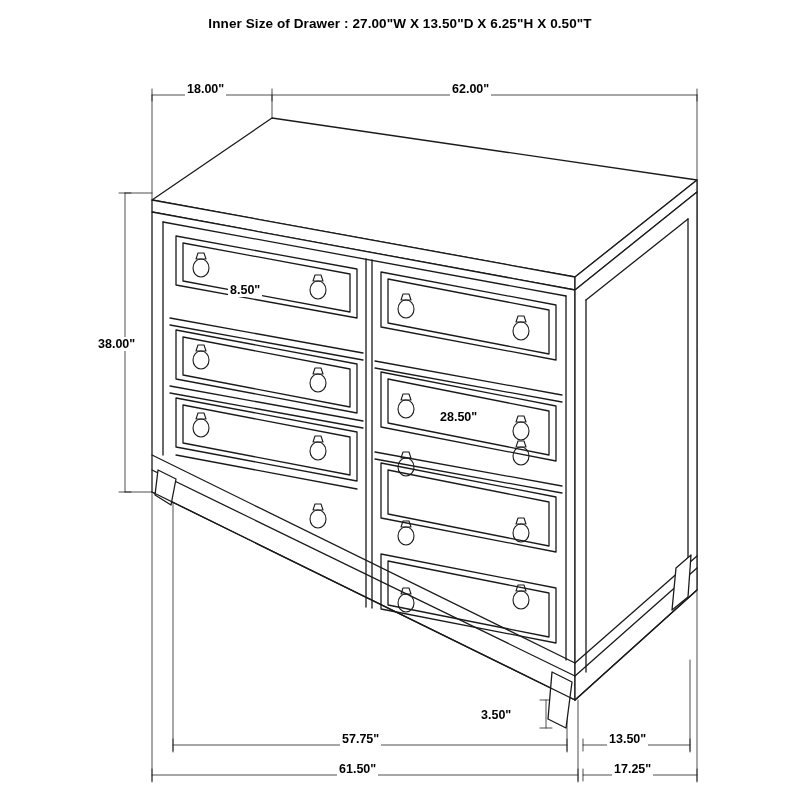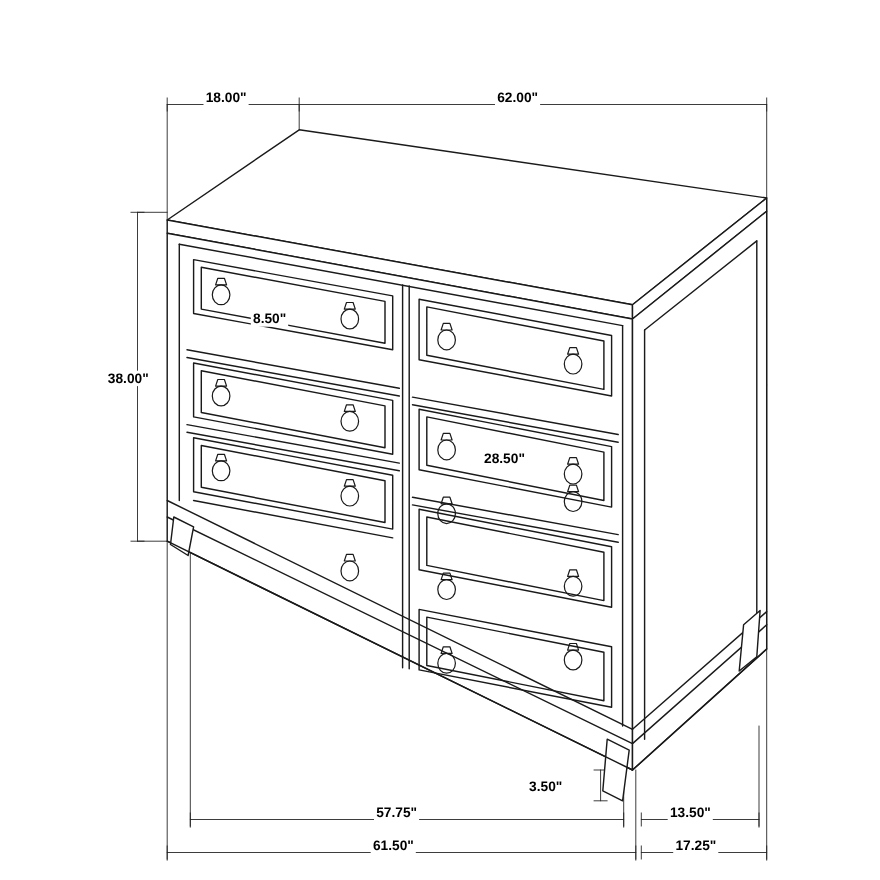--- a/index.html
+++ b/index.html
@@ -47,20 +47,21 @@
     padding: 0 2px;
     white-space: nowrap;
     line-height: 14px;
   }
 </style>
 </head>
 <body>
 
 <div id="stage">
 
+  <div class="title">Inner Size of Drawer : 27.00"W X 13.50"D X 6.25"H X 0.50"T</div>
 
   <svg class="drawing" viewBox="0 0 800 800">
     <g fill="none" stroke="#1a1a1a" stroke-width="1.3" stroke-linejoin="round" stroke-linecap="round">
 
       <g stroke-width="0.8" stroke="#222">
 
         <line x1="152" y1="95" x2="697" y2="95"></line>
 
         <line x1="152" y1="89" x2="152" y2="101"></line>
         <line x1="272" y1="89" x2="272" y2="101"></line>

